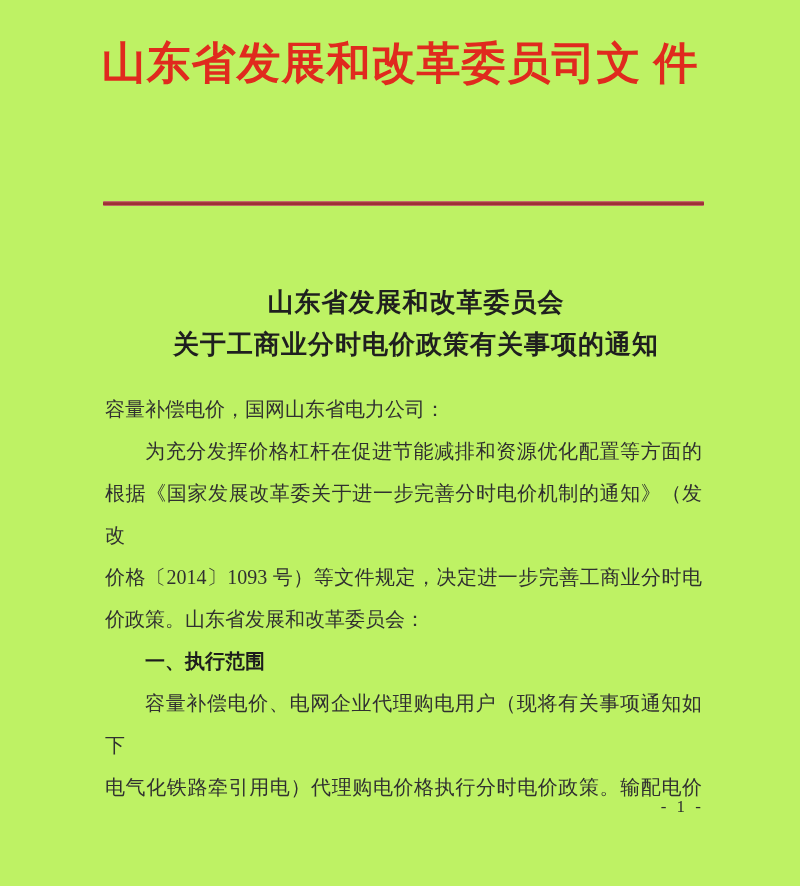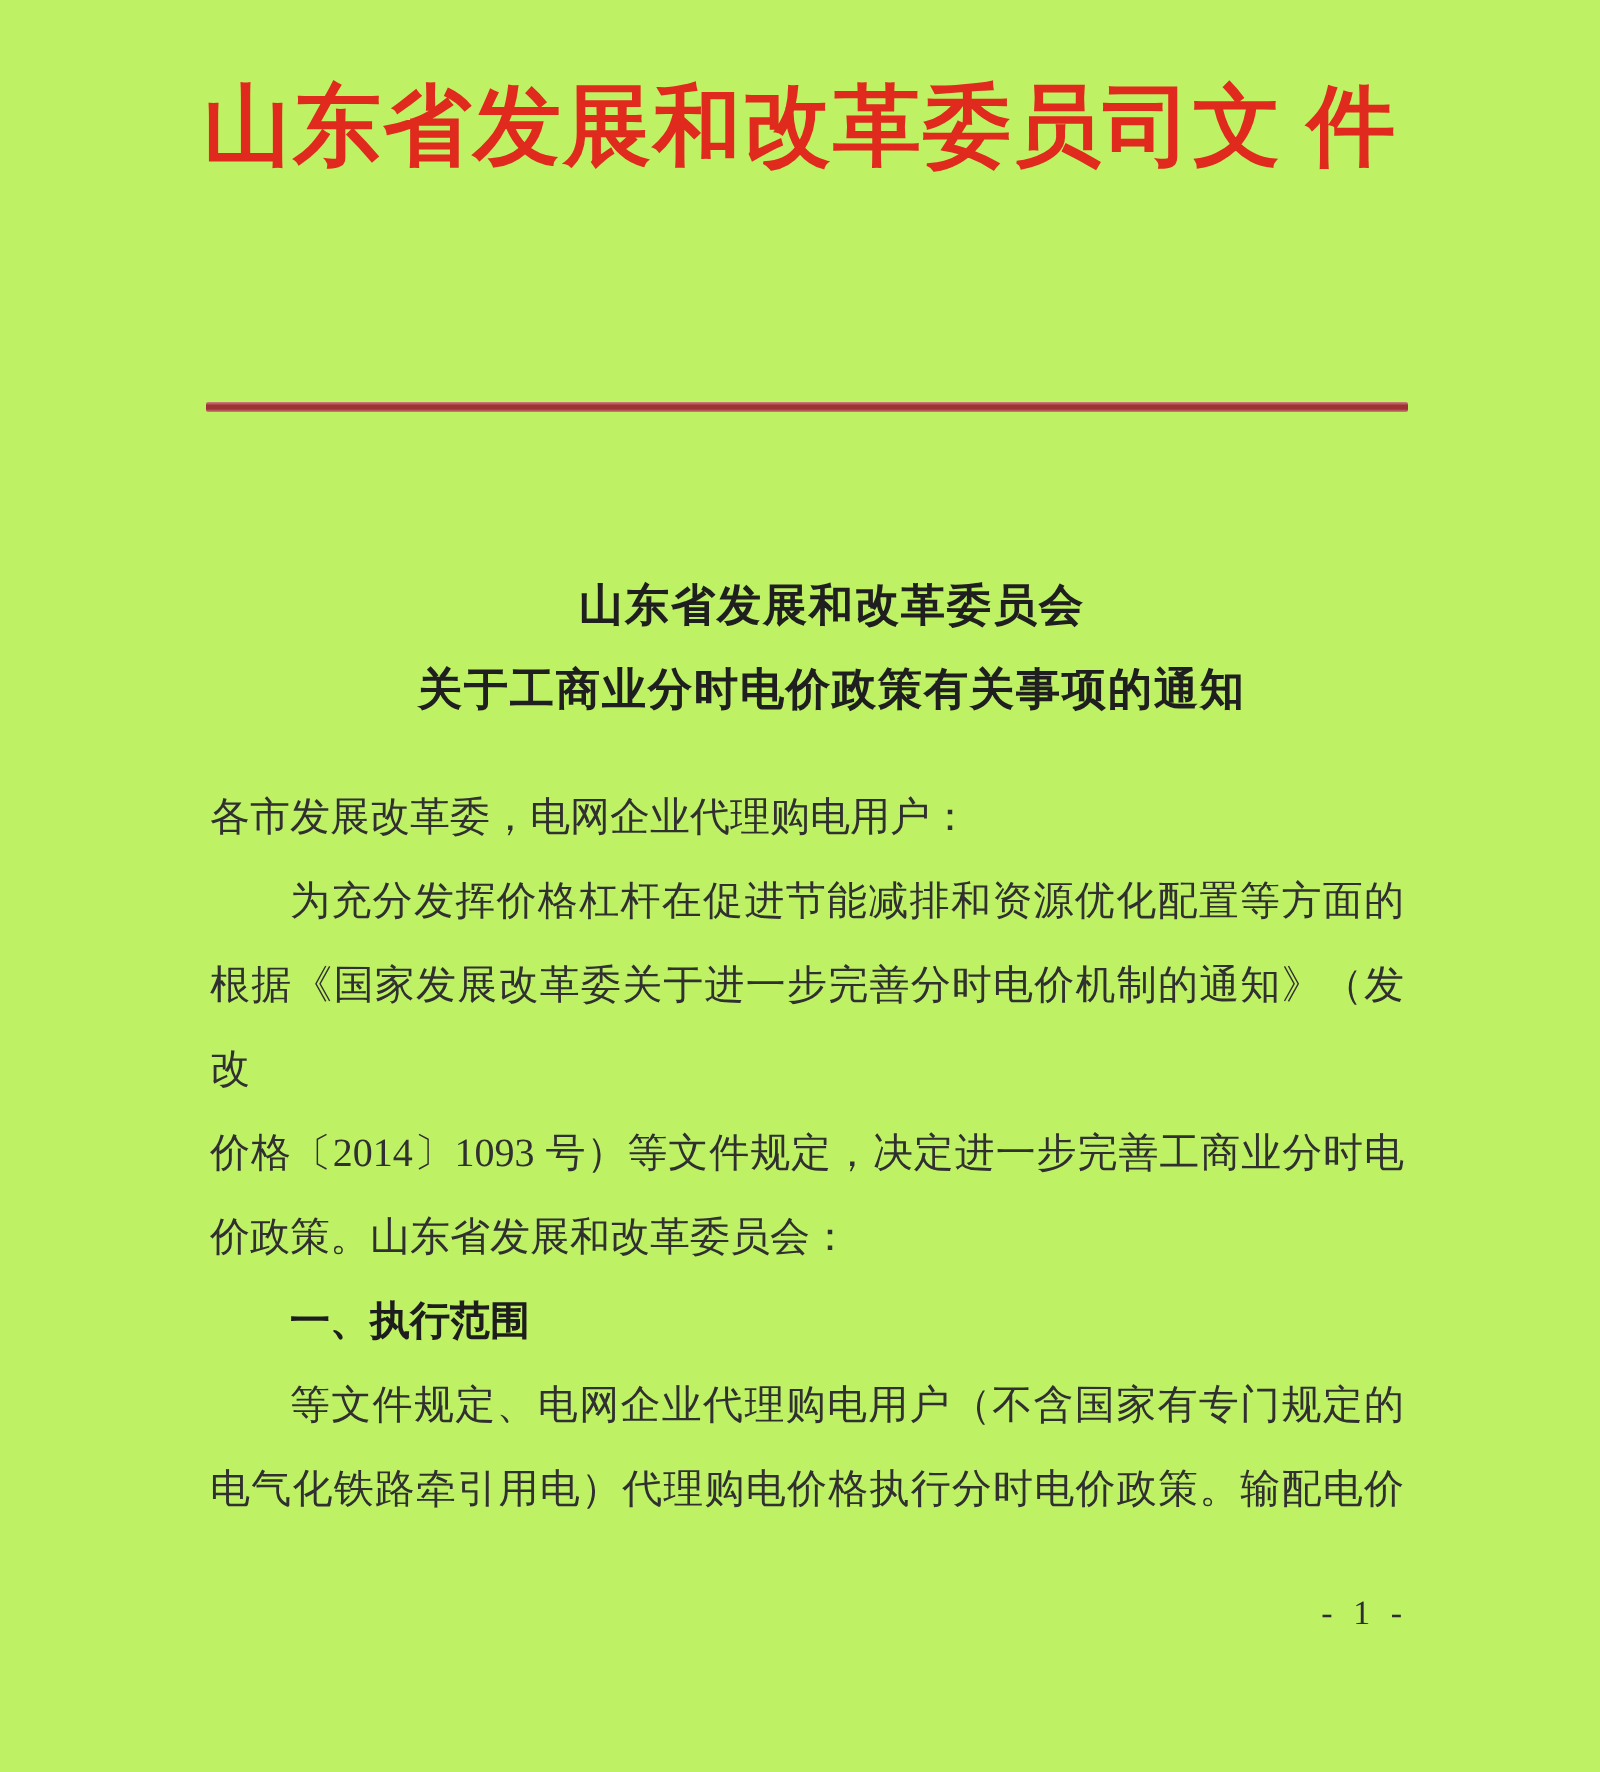--- a/index.html
+++ b/index.html
@@ -52,21 +52,21 @@
   .title-block{
     position:absolute;
     top:282px;
     left:0;
     width:100%;
     text-align:center;
     font-weight:700;
     color:#1f1f1f;
   }
   .title-line{
-    font-size:22px;
+    font-size:26px;
     line-height:42px;
     letter-spacing:1px;
     white-space:nowrap;
     margin-left:32px;
   }
   .body-block{
     position:absolute;
     top:388px;
     left:105px;
     width:597px;
@@ -110,25 +110,25 @@
 
 
   <div class="red-divider"></div>
 
   <div class="title-block">
     <div class="title-line">山东省发展和改革委员会</div>
     <div class="title-line">关于工商业分时电价政策有关事项的通知</div>
   </div>
 
   <div class="body-block">
-      <div class="body-line">各市发展改革委，电网企业代理购电用户：</div>
+      <div class="body-line">容量补偿电价，国网山东省电力公司：</div>
       <div class="body-line indent fill">为充分发挥价格杠杆在促进节能减排和资源优化配置等方面的</div>
       <div class="body-line fill">根据《国家发展改革委关于进一步完善分时电价机制的通知》（发改</div>
       <div class="body-line fill">价格〔2014〕1093 号）等文件规定，决定进一步完善工商业分时电</div>
       <div class="body-line">价政策。山东省发展和改革委员会：</div>
       <div class="body-line indent bold">一、执行范围</div>
-      <div class="body-line indent fill">等文件规定、电网企业代理购电用户（不含国家有专门规定的</div>
+      <div class="body-line indent fill">容量补偿电价、电网企业代理购电用户（现将有关事项通知如下</div>
       <div class="body-line fill">电气化铁路牵引用电）代理购电价格执行分时电价政策。输配电价</div>
     </div>
 
   <div class="page-number">- 1 -</div>
 
 </div>
 
 </body></html>

